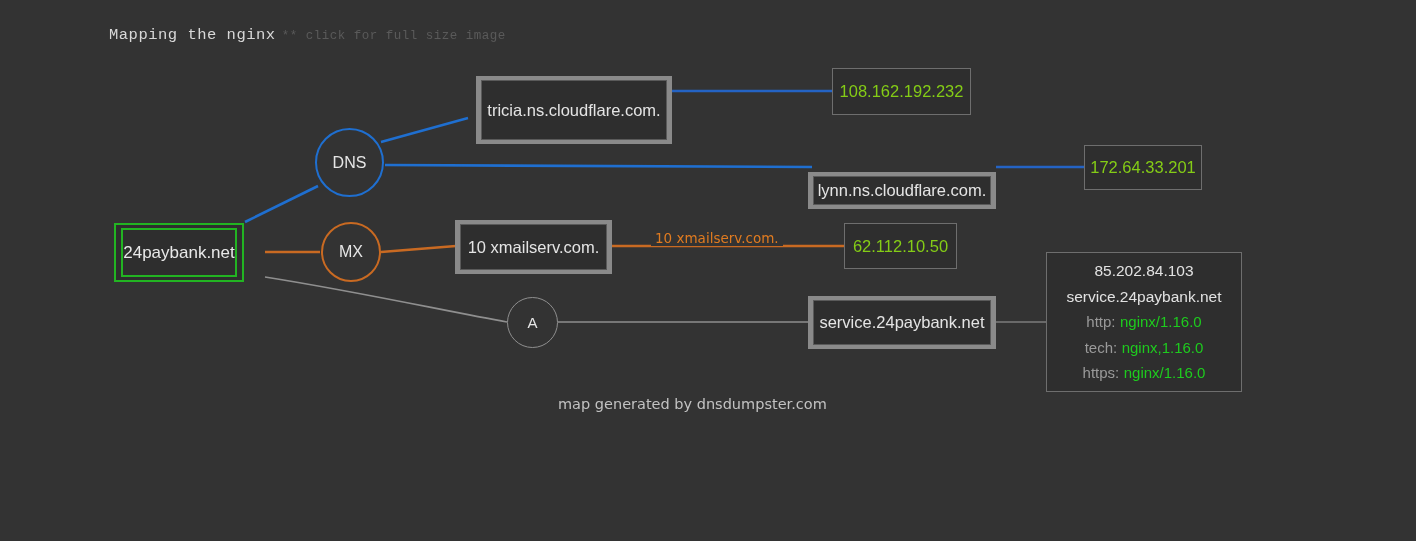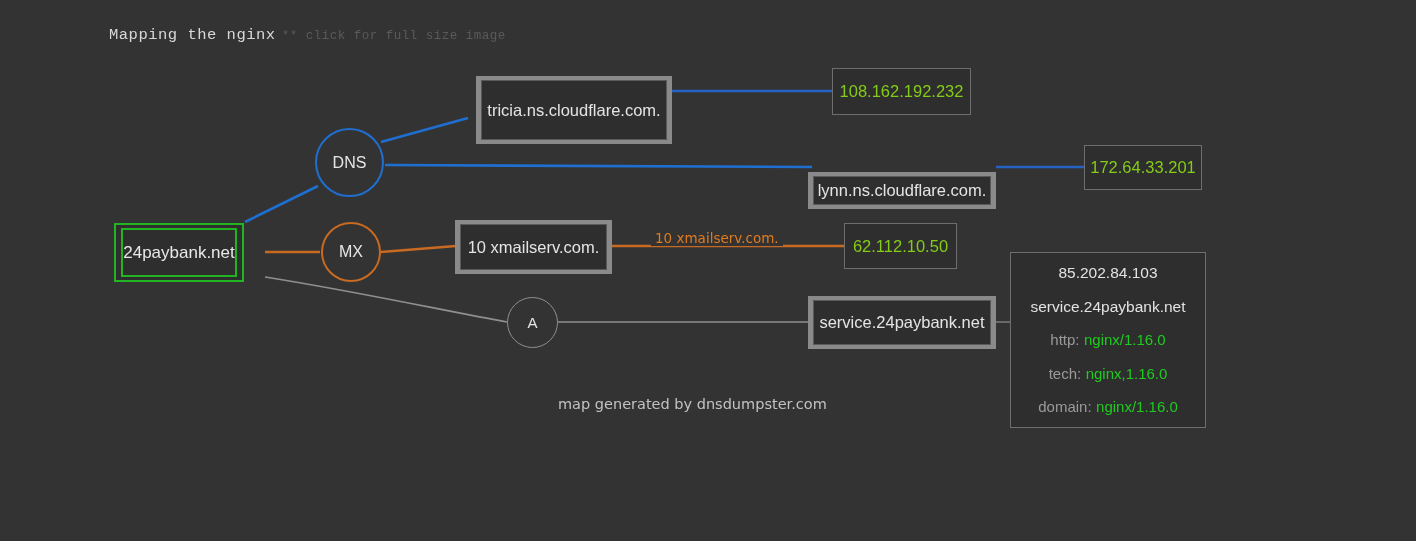--- a/index.html
+++ b/index.html
@@ -241,32 +241,32 @@
   <div class="edge-label" style="left:651px; top:230px;">10 xmailserv.com.</div>
 
   <div class="node ip" style="left:844px; top:223px; width:113px; height:46px;">
     <span>62.112.10.50</span>
   </div>
 
   <div class="node host" style="left:808px; top:296px; width:188px; height:53px;">
     <div class="inner">service.24paybank.net</div>
   </div>
 
-  <div id="info-panel" style="left:1010px; top:252px; width:196px; height:176px;gap:8px;">
+  <div id="info-panel" style="left:1046px; top:252px; width:196px; height:140px;">
     <div class="line">85.202.84.103</div>
     <div class="line">service.24paybank.net</div>
     <div class="kv">
       <span class="k">http:</span>
       <span class="v">nginx/1.16.0</span>
     </div>
     <div class="kv">
       <span class="k">tech:</span>
       <span class="v">nginx,1.16.0</span>
     </div>
     <div class="kv">
-      <span class="k">domain:</span>
+      <span class="k">https:</span>
       <span class="v">nginx/1.16.0</span>
     </div>
   </div>
 
   <div id="footer">map generated by dnsdumpster.com</div>
 
 </div>
 
 </body></html>

